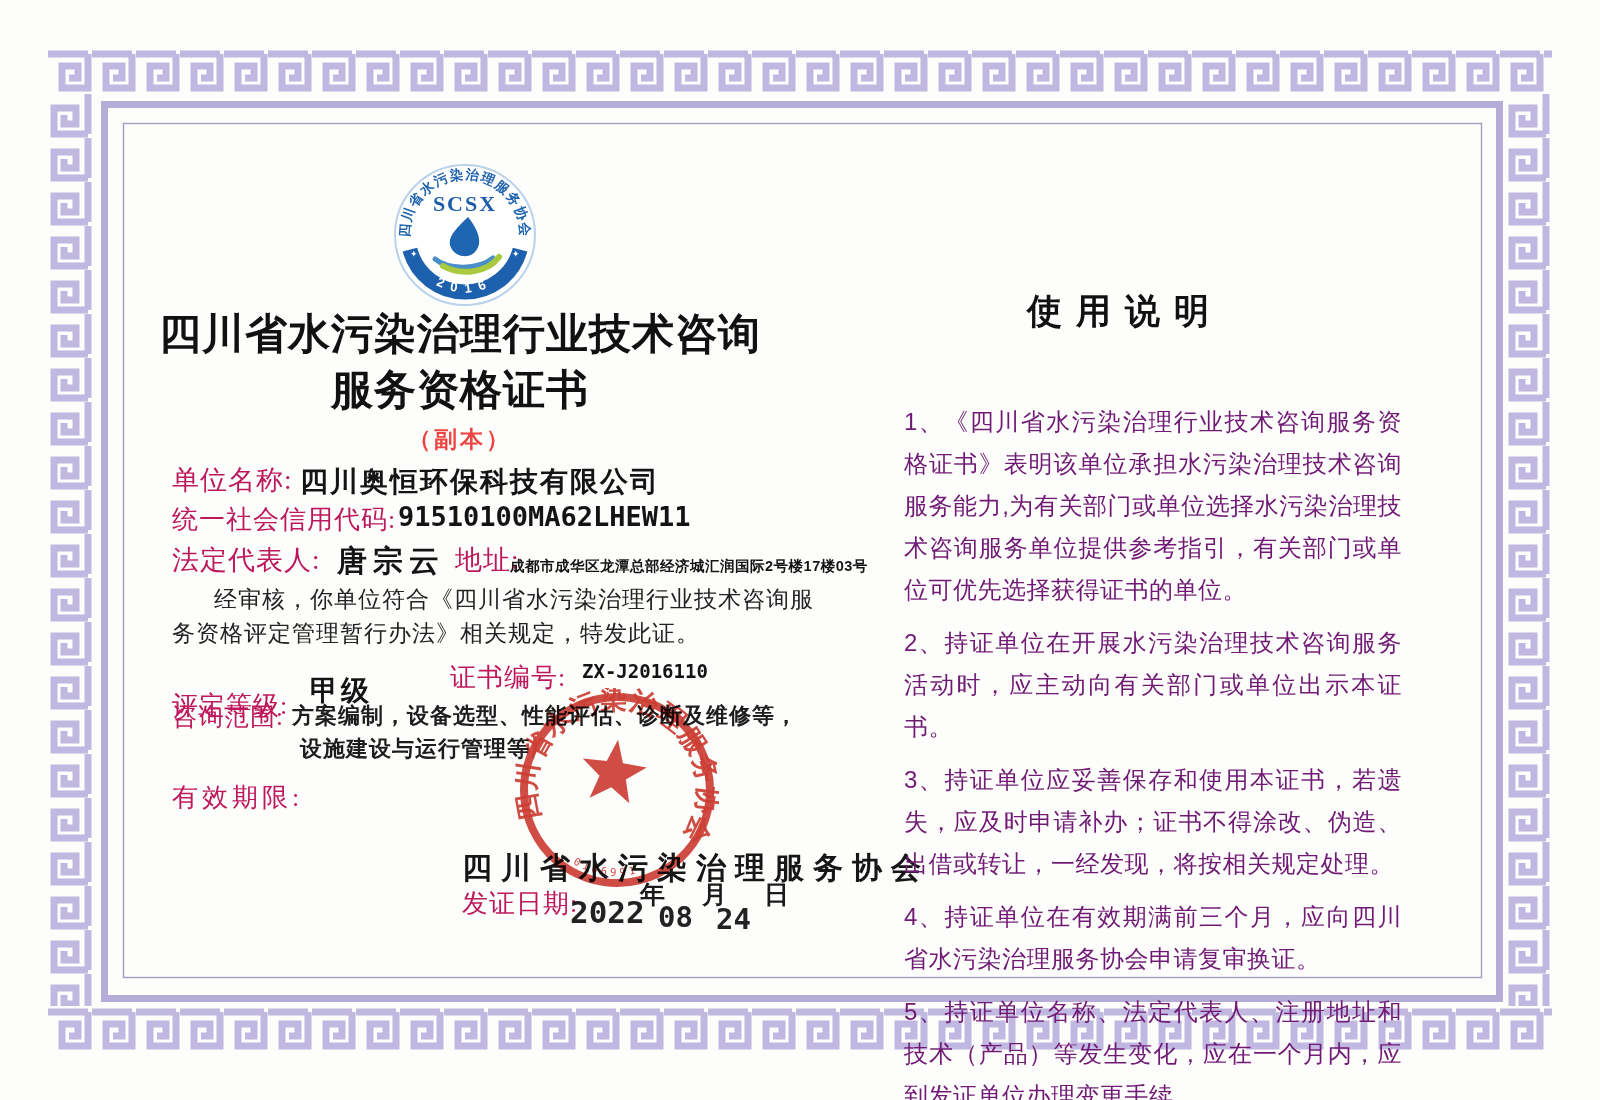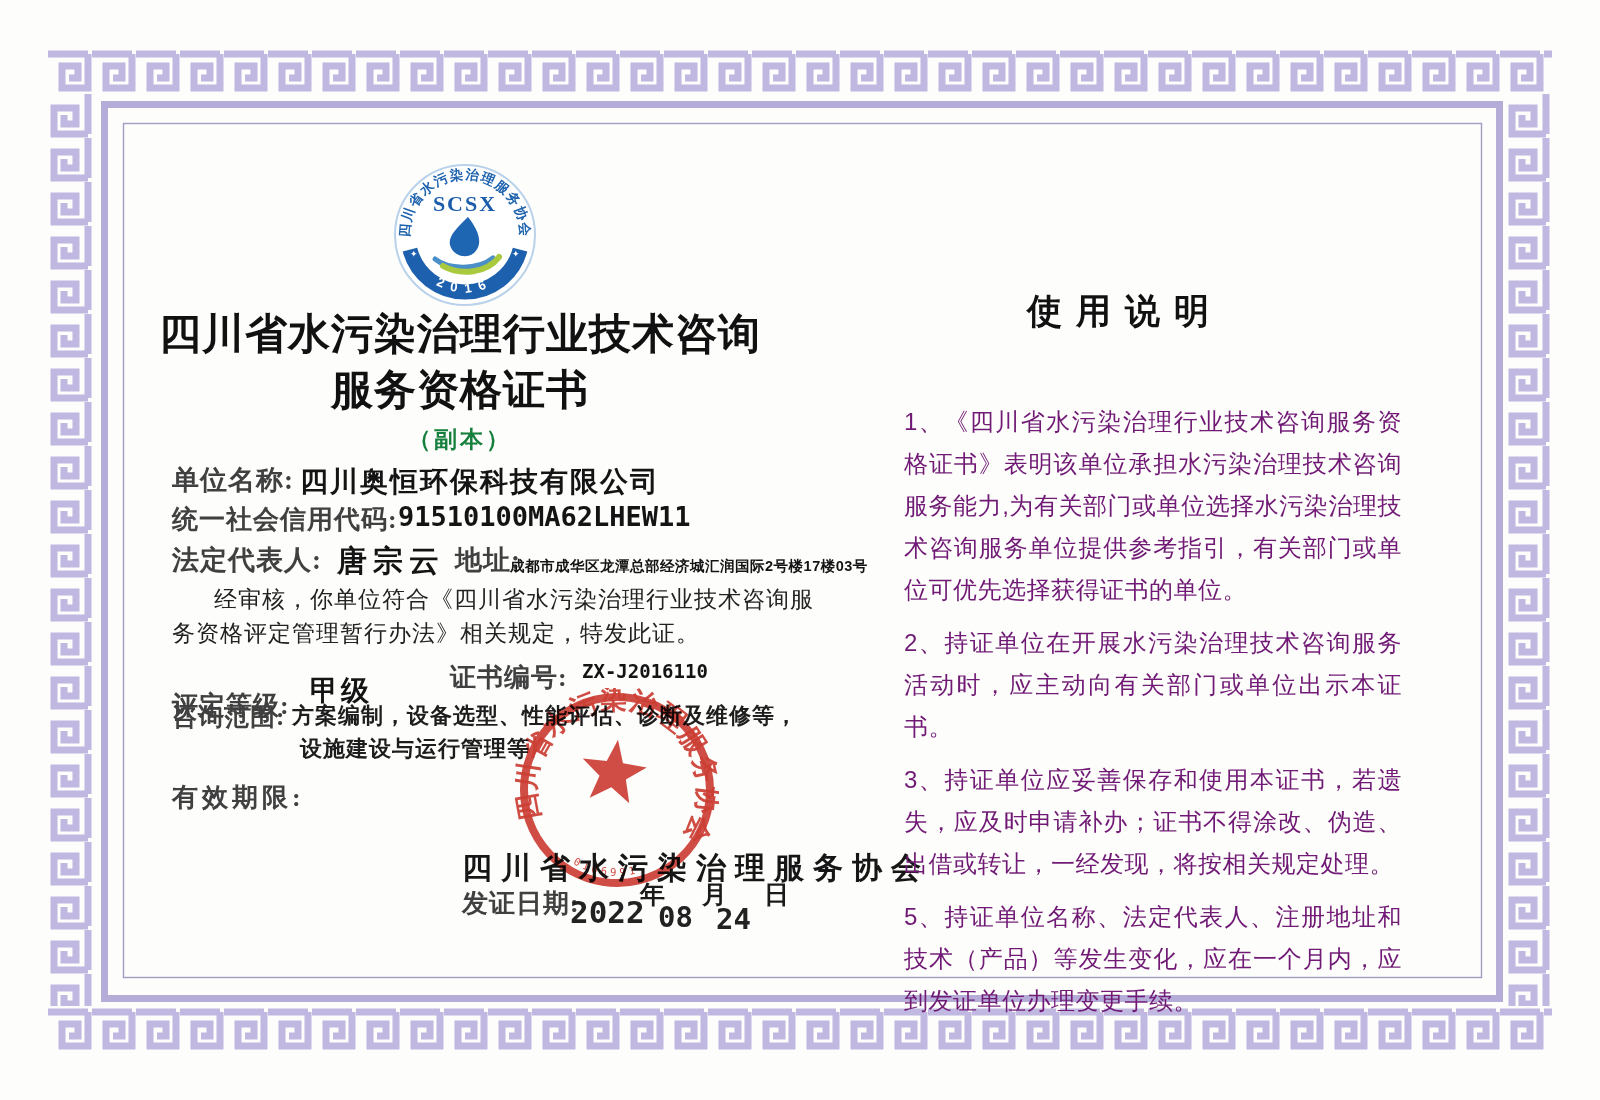--- a/index.html
+++ b/index.html
@@ -8,22 +8,22 @@
     background:#fdfdfb;overflow:hidden;
     font-family:"Liberation Serif",serif;color:#1a1a1a;
   }
   .abs{position:absolute;}
   .sans{font-family:"Liberation Sans",sans-serif;}
   .mono{font-family:"DejaVu Sans Mono",monospace;}
   .frame-svg{position:absolute;left:0;top:0;}
   
   .title{left:120px;width:680px;text-align:center;font-weight:bold;color:#111;
          font-size:42px;letter-spacing:1px;line-height:48px;}
-  .subtitle{left:120px;width:680px;text-align:center;font-size:23px;font-weight:bold;letter-spacing:3px;color:#15803d;}
-  .lbl{font-weight:bold;font-size:26px;color:#404040;letter-spacing:1px;text-align:center;}
+  .subtitle{left:120px;width:680px;text-align:center;font-size:23px;font-weight:bold;letter-spacing:3px;color:#ef4444;}
+  .lbl{font-weight:normal;font-size:26px;color:#be185d;letter-spacing:1px;text-align:center;}
   .val{font-weight:bold;color:#141414;}
   .stmt{font-size:23px;color:#222;letter-spacing:1px;}
   .scope{font-size:22px;font-weight:bold;color:#1d1d1d;letter-spacing:1px;}
   .issuer{font-size:30px;font-weight:bold;letter-spacing:9px;color:#161616;}
   .dateunit{font-size:25px;font-weight:bold;color:#1a1a1a;}
   .datedig{font-size:30px;font-weight:bold;color:#222;font-family:"DejaVu Sans Mono",monospace;}
   
   .instr-title{left:860px;width:530px;top:288px;text-align:center;font-size:35px;
                font-weight:bold;letter-spacing:14px;color:#111;}
   .instr{left:893px;top:390px;width:520px;}
@@ -140,16 +140,17 @@
         <textPath href="#sealNum" startOffset="50%" text-anchor="middle">0106991</textPath>
       </text>
     </g>
   </svg>
 
   <div class="abs instr-title">使用说明</div>
   <div class="abs instr">
     <p>1、《四川省水污染治理行业技术咨询服务资格证书》表明该单位承担水污染治理技术咨询服务能力,为有关部门或单位选择水污染治理技术咨询服务单位提供参考指引，有关部门或单位可优先选择获得证书的单位。</p>
     <p>2、持证单位在开展水污染治理技术咨询服务活动时，应主动向有关部门或单位出示本证书。</p>
     <p>3、持证单位应妥善保存和使用本证书，若遗失，应及时申请补办；证书不得涂改、伪造、出借或转让，一经发现，将按相关规定处理。</p>
+    <p>4、持证单位在有效期满前三个月，应向四川省水污染治理服务协会申请复审换证。</p>
     <p>5、持证单位名称、法定代表人、注册地址和技术（产品）等发生变化，应在一个月内，应到发证单位办理变更手续。</p>
   </div>
 
 </div>
 
 </body></html>

